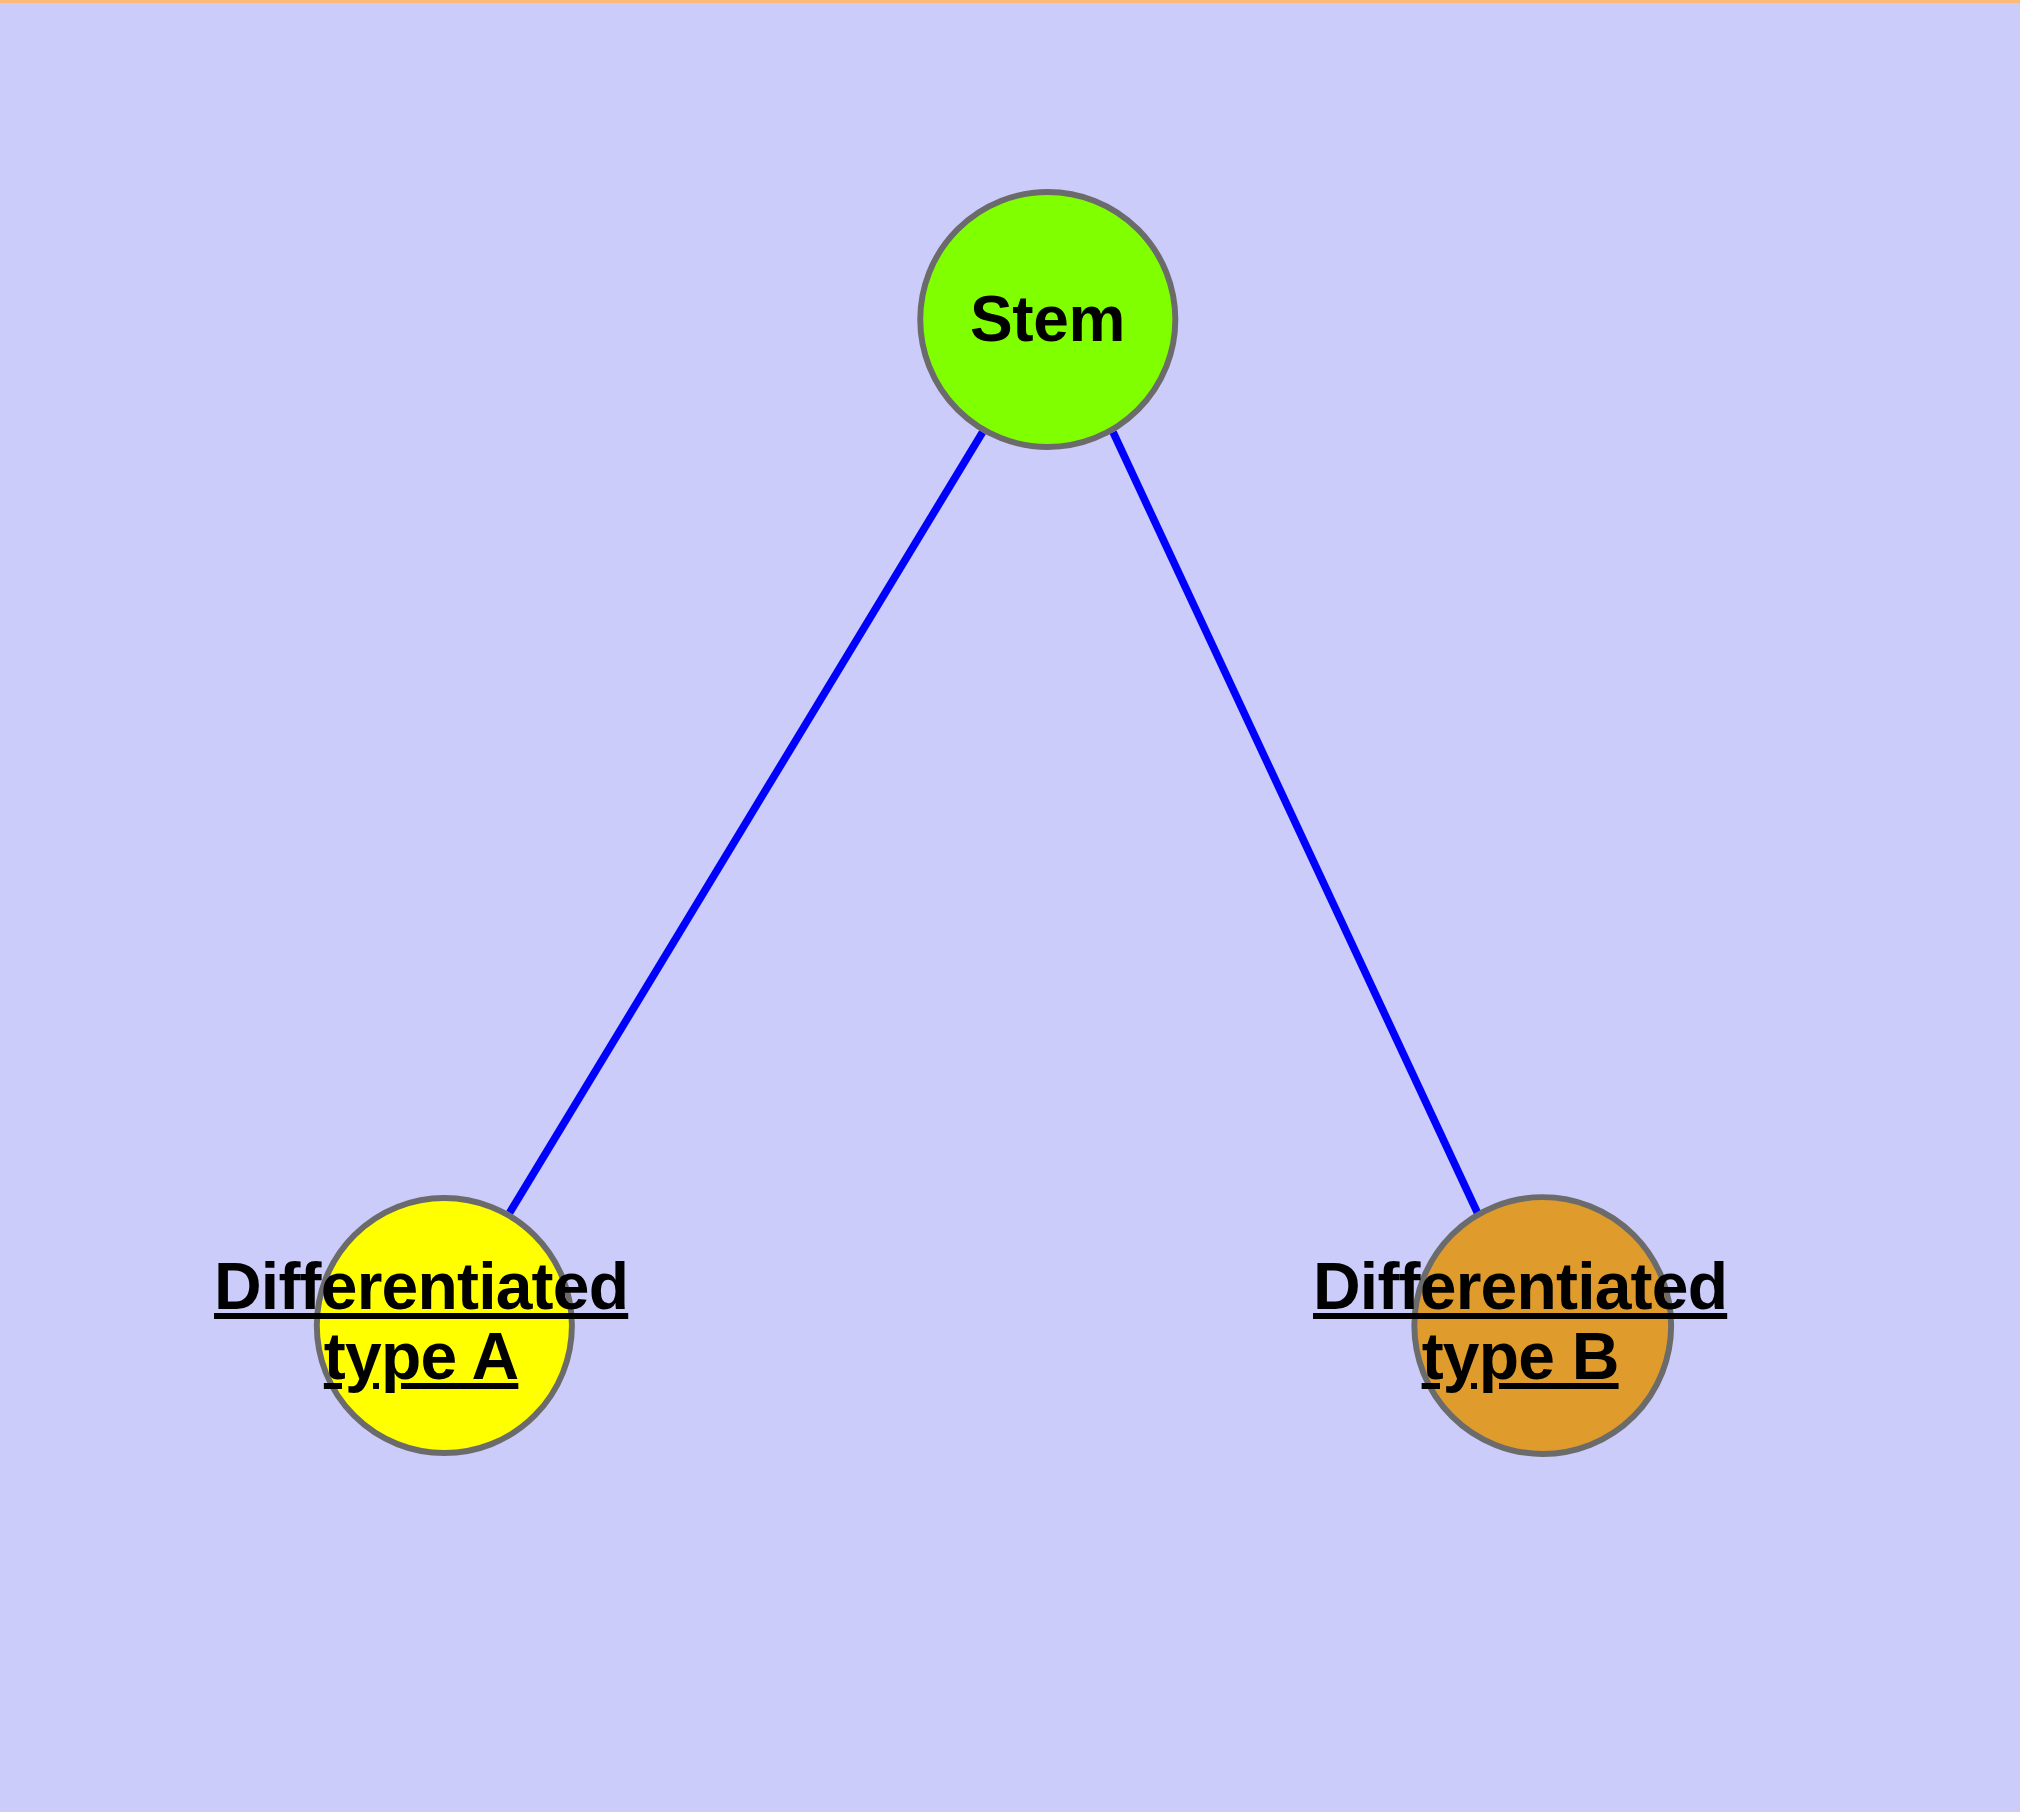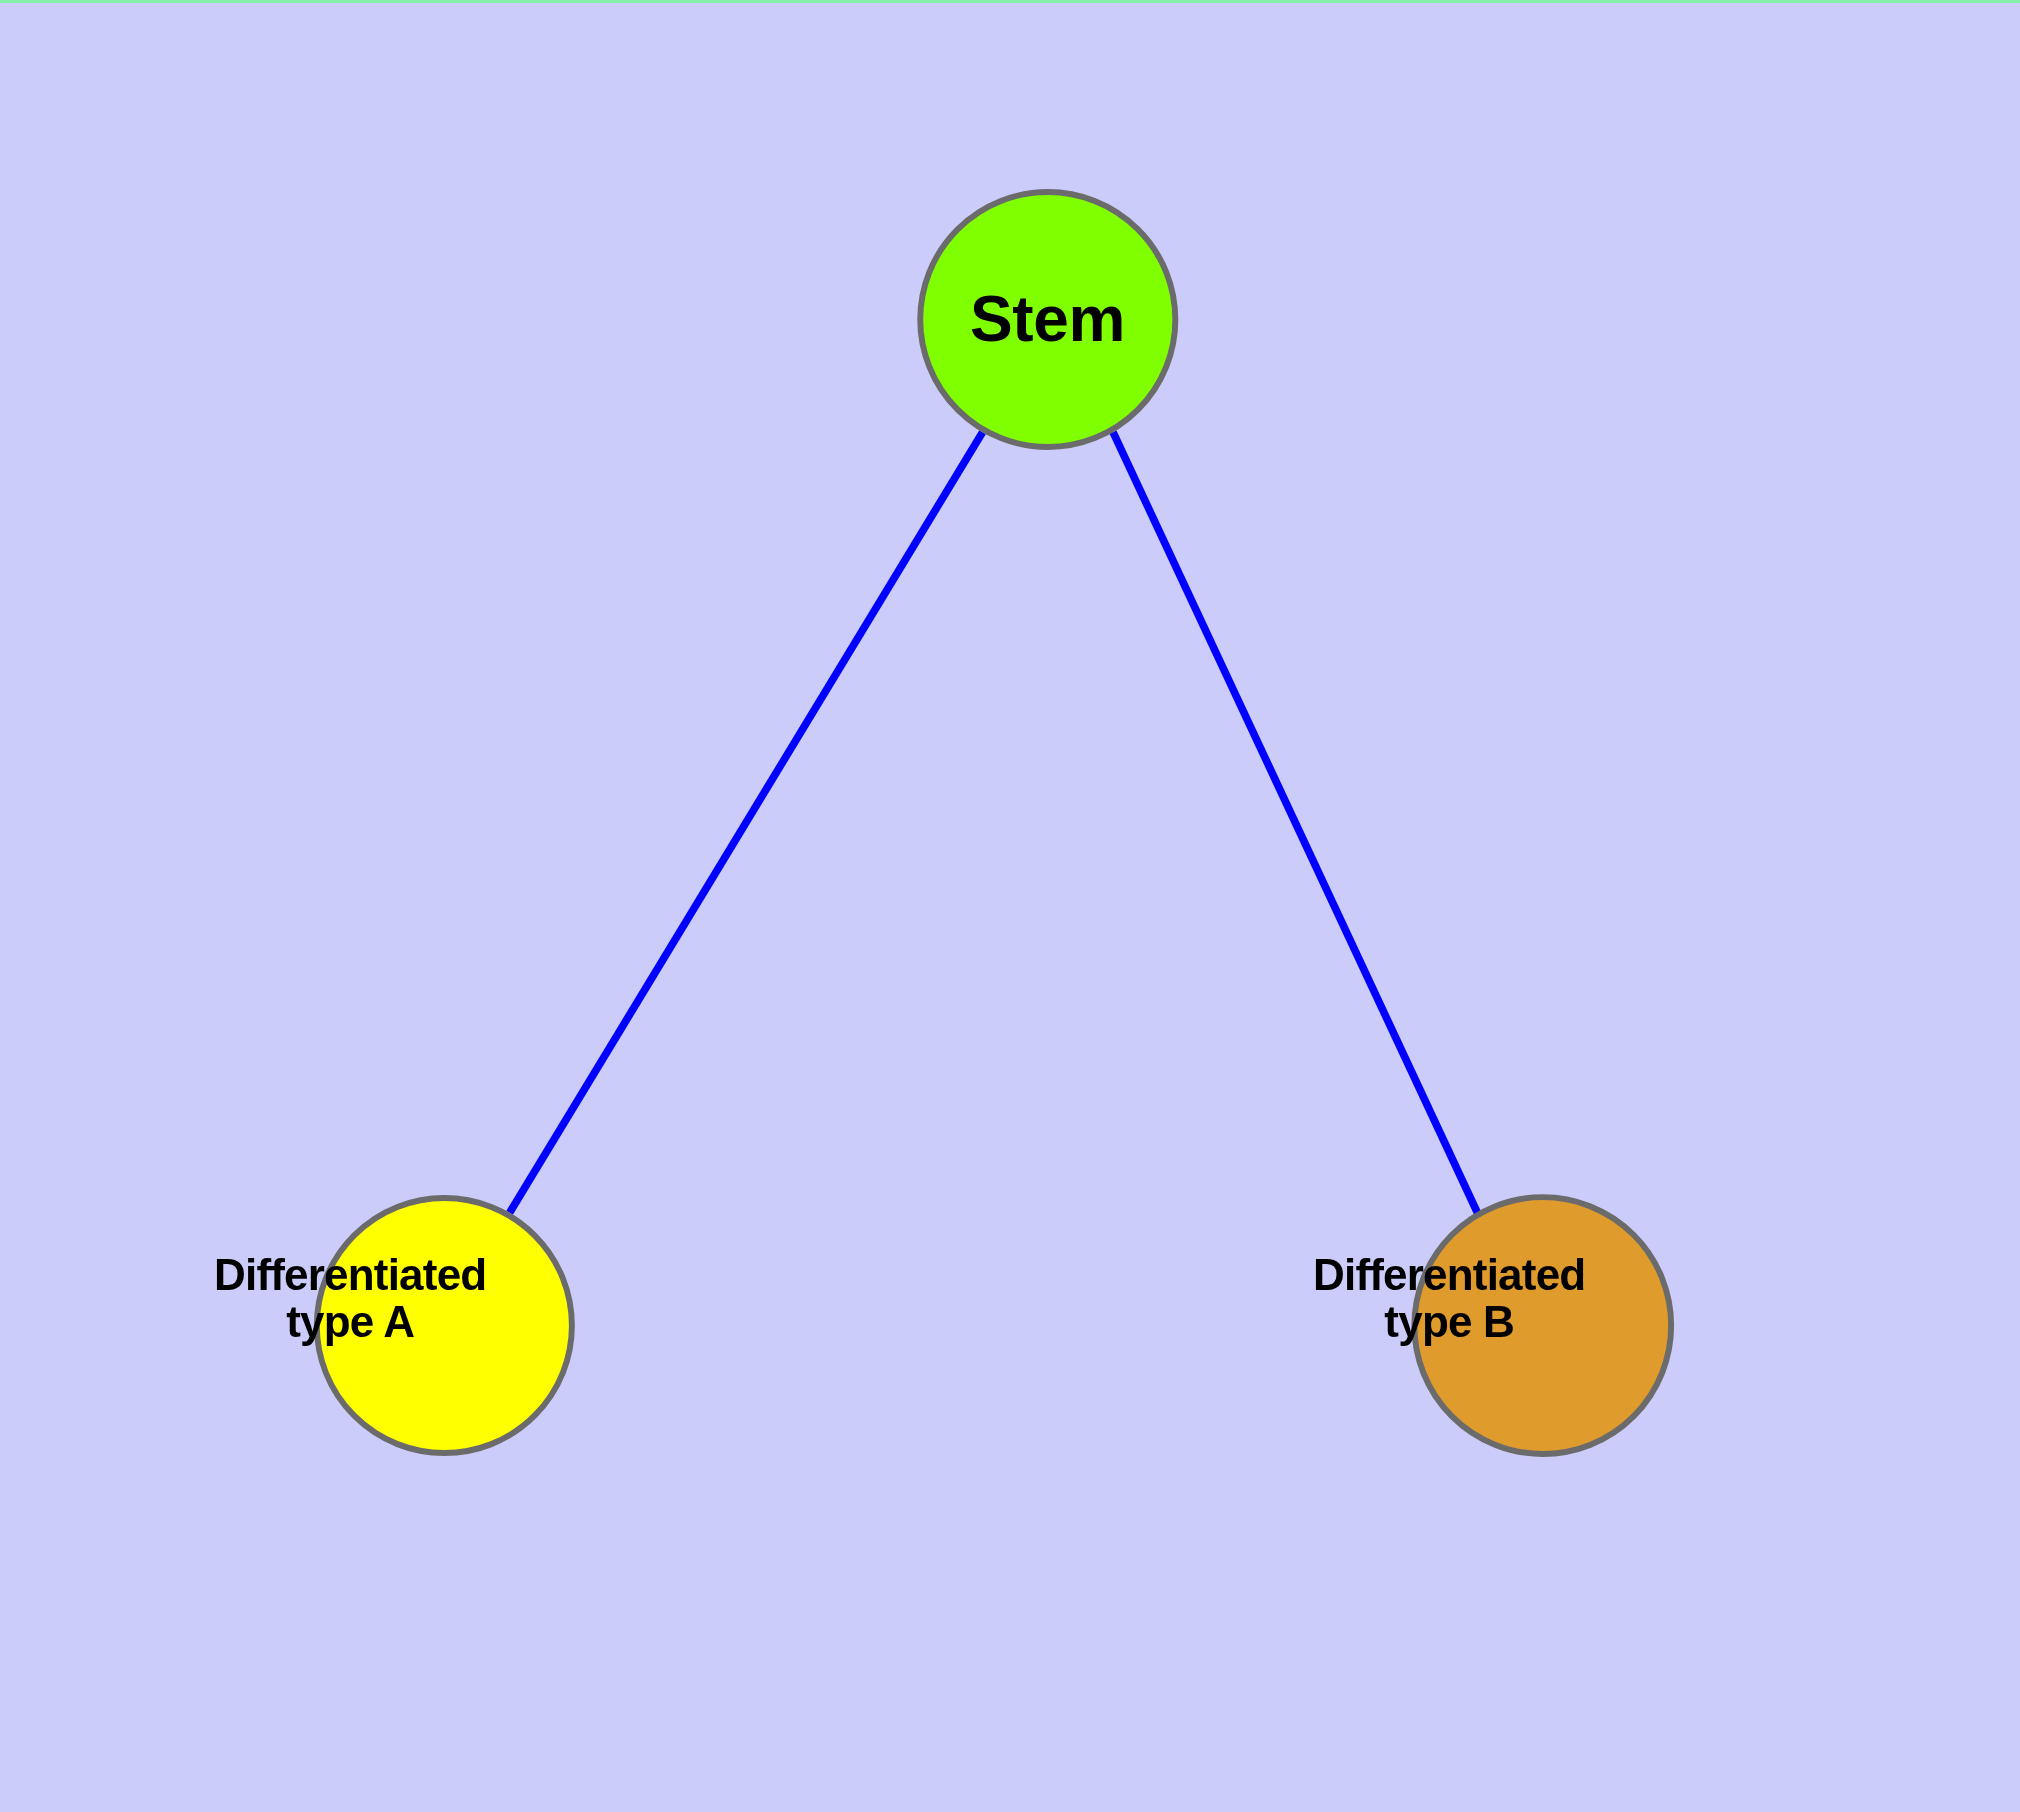--- a/index.html
+++ b/index.html
@@ -38,28 +38,29 @@
     line-height: 1.06;
     white-space: pre;
     pointer-events: none;
     -webkit-font-smoothing: antialiased;
   }
   .label-stem {
     font-size: 64px;
     letter-spacing: -0.4px;
   }
   .label-diff {
-    font-size: 44px;
+    font-size: 66px;
     letter-spacing: -0.8px;
+    text-decoration: underline;
   }
 </style>
 </head>
 <body>
 
-<div id="canvas" style="background: #86efac;">
+<div id="canvas" style="background: #fdba74;">
 
   <div id="plot-bg" style="background: rgb(204, 204, 250);"></div>
 
   <svg id="graph-svg" viewBox="0 0 2384 2138">
     <g id="edges-group">
         <line x1="1159" y1="510" x2="601" y2="1431" stroke="#0000ff" stroke-width="9" stroke-linecap="butt"></line>
         <line x1="1313" y1="510" x2="1743" y2="1431" stroke="#0000ff" stroke-width="9" stroke-linecap="butt"></line>
       </g>
     <g id="nodes-group">
         <circle cx="1236" cy="377" r="150.5" fill="#7fff00" stroke="#6b6b6b" stroke-width="7"></circle>

